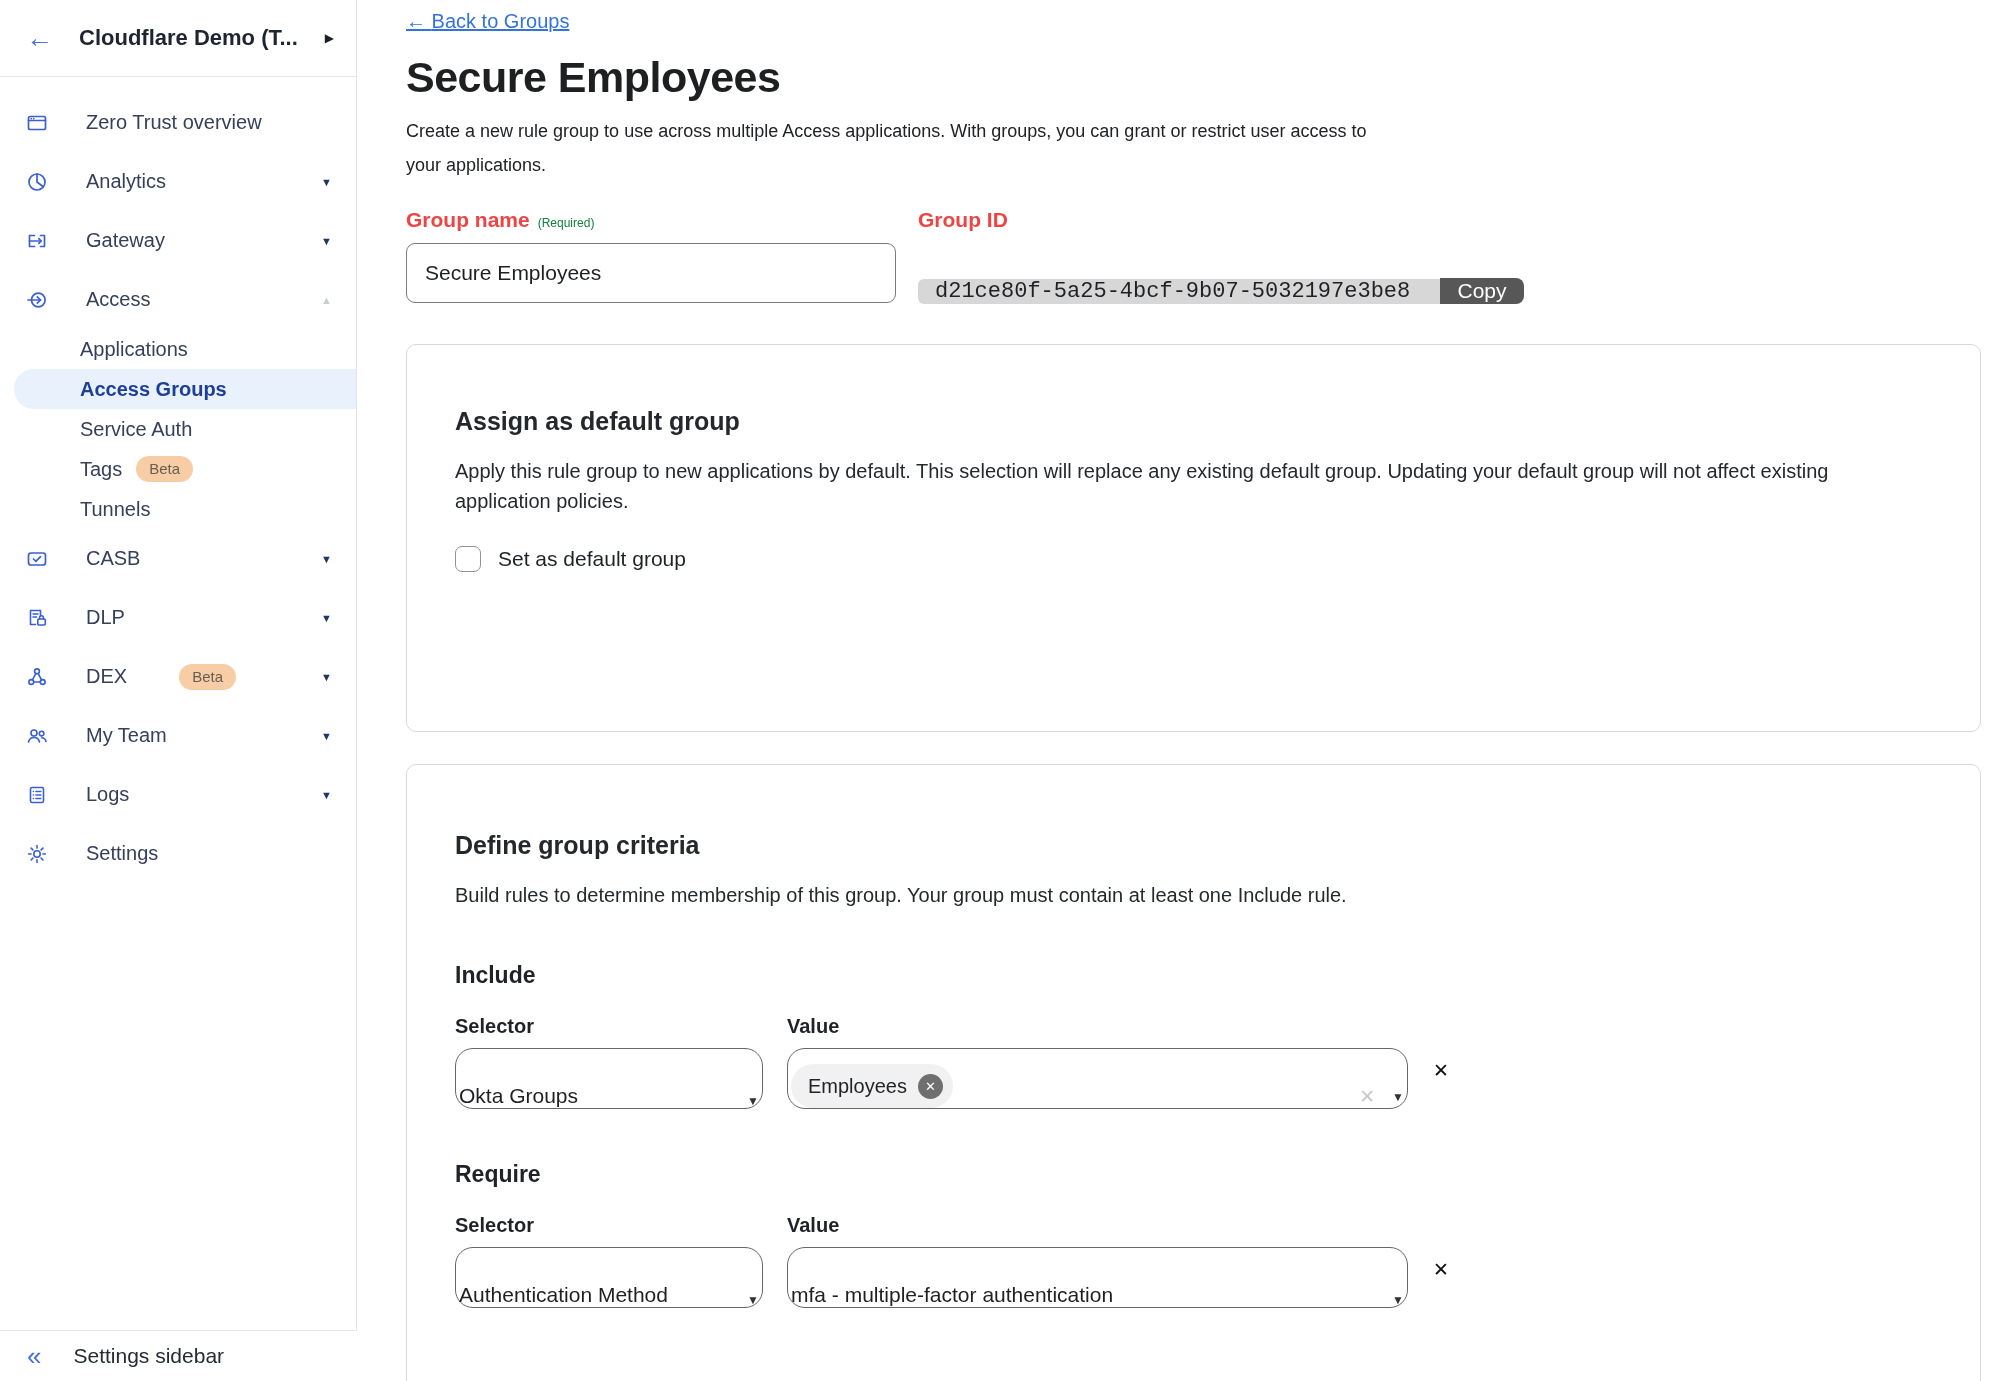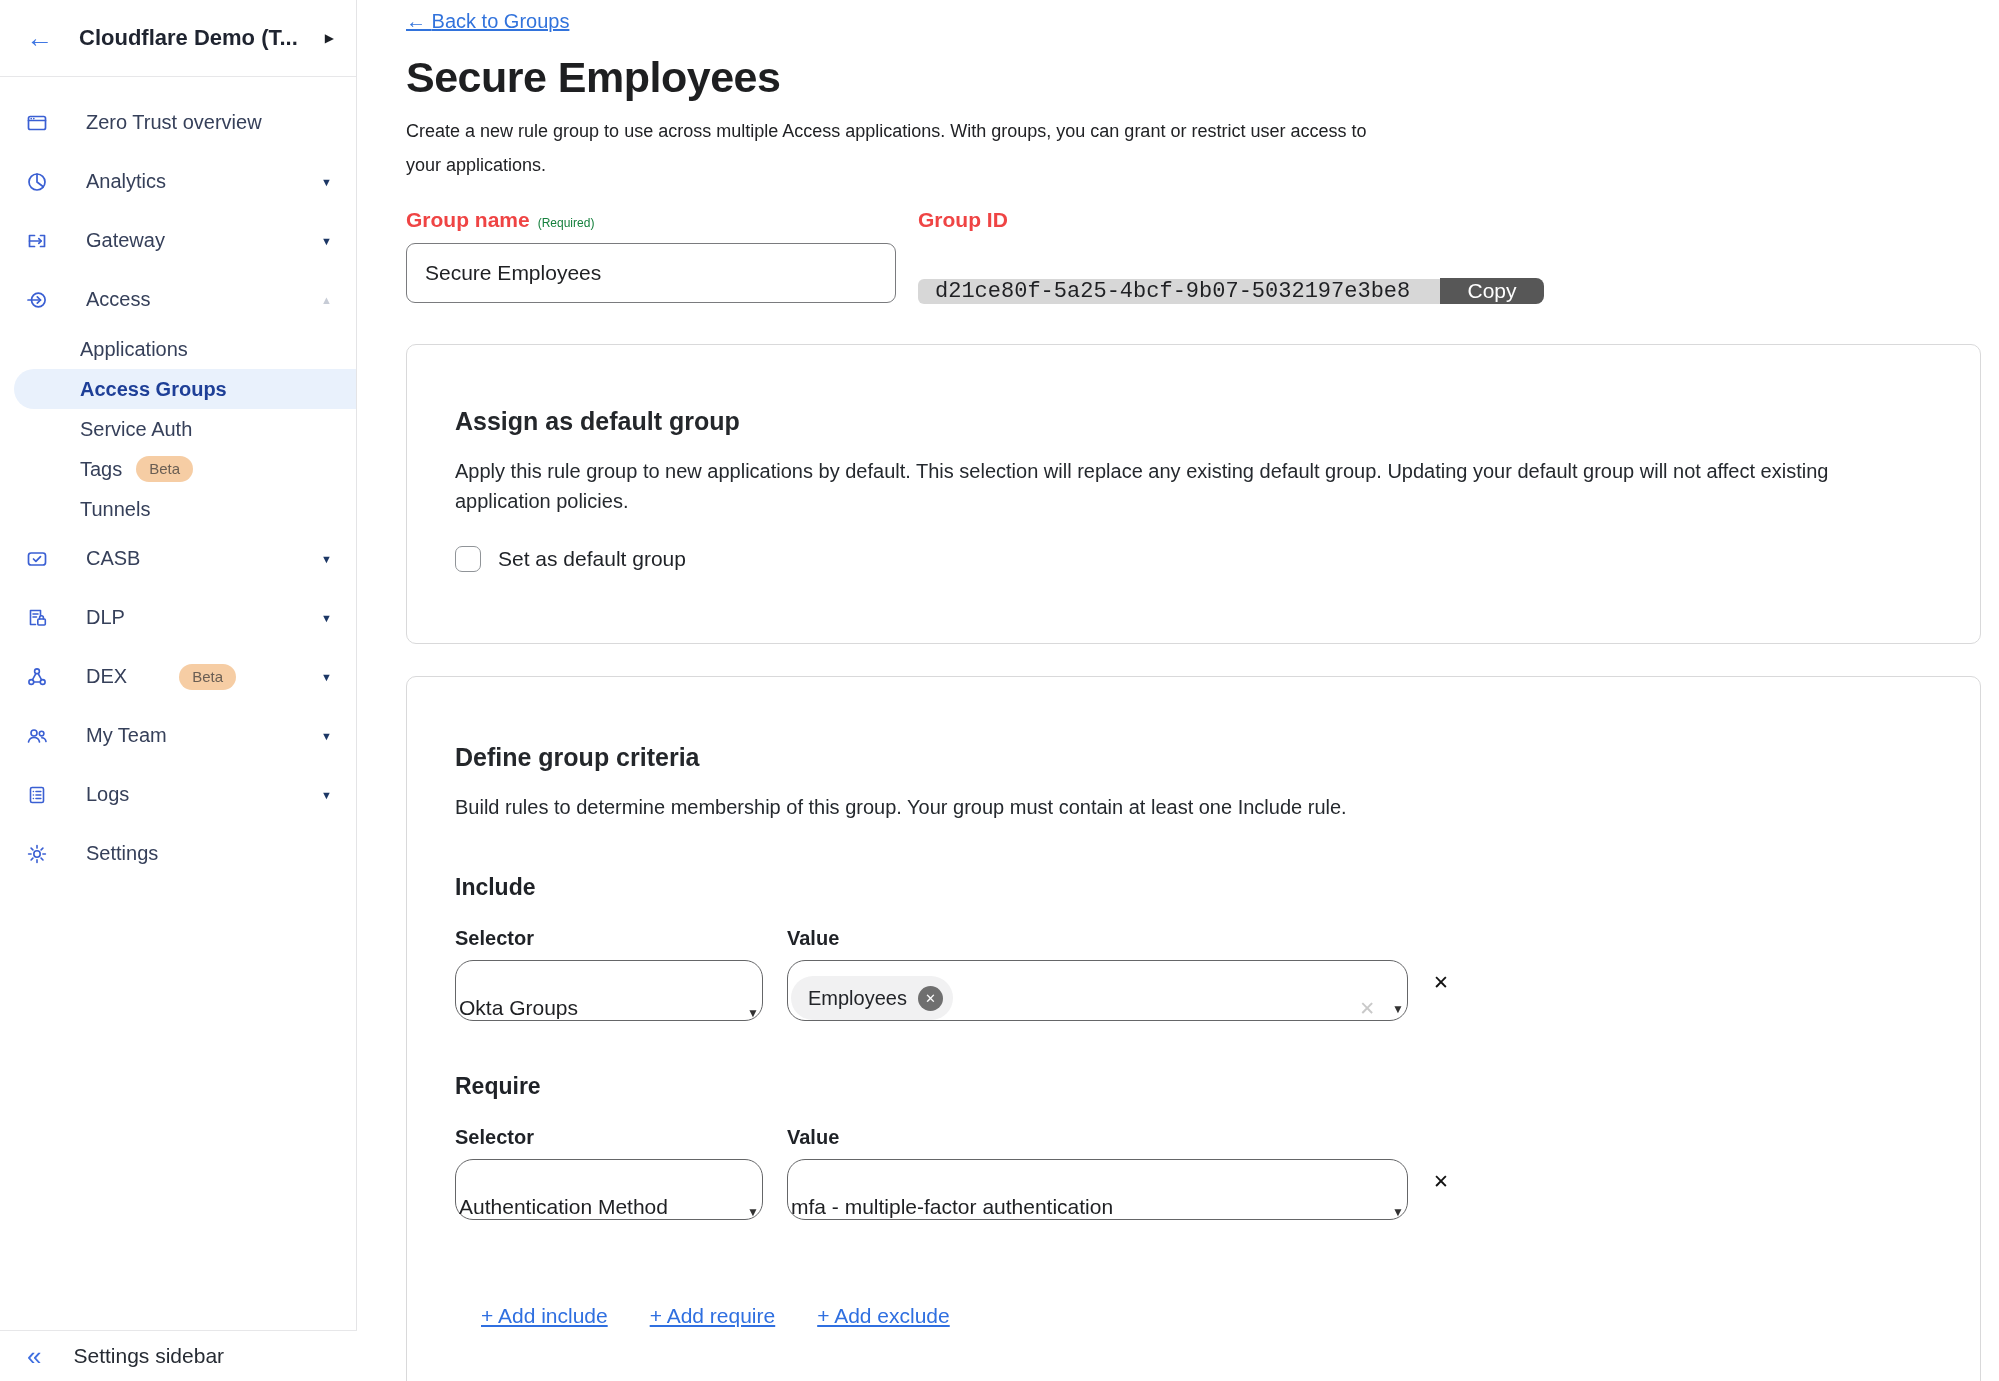--- a/index.html
+++ b/index.html
@@ -32,24 +32,24 @@
   .page-desc{margin-top:12px;width:985px;font-size:18px;line-height:34px;color:#212225;}
 
   .form-row{margin-top:26px;display:flex;align-items:flex-start;}
   .field-label{font-size:21px;font-weight:700;color:#ef4444;}
   .req-hint{font-size:12px;font-weight:400;color:#15803d;margin-left:8px;}
   .gn-col{width:490px;}
   .gn-input{margin-top:11px;width:490px;height:60px;box-sizing:border-box;border:1px solid #7a7b7e;border-radius:9px;font-family:"Liberation Sans",sans-serif;font-size:21px;color:#1f2023;padding:0 18px;background:#fff;}
   .gid-col{margin-left:22px;}
   .gid-row{margin-top:11px;display:flex;align-items:flex-end;height:61px;}
   .gid-box{width:522px;box-sizing:border-box;background:#d7d7d7;border-radius:6px 0 0 6px;display:flex;align-items:center;padding-left:17px;font-family:"Liberation Mono","DejaVu Sans Mono",monospace;font-size:22px;color:#1f2023;white-space:nowrap;}
-  .copy-btn{width:104px;background:#575757;color:#fff;border:none;border-radius:0 8px 8px 0;font-family:"Liberation Sans",sans-serif;font-size:21px;display:flex;align-items:center;justify-content:center;cursor:pointer;}
+  .copy-btn{width:84px;background:#575757;color:#fff;border:none;border-radius:0 8px 8px 0;font-family:"Liberation Sans",sans-serif;font-size:21px;display:flex;align-items:center;justify-content:center;cursor:pointer;}
 
   .card{width:1575px;box-sizing:border-box;border:1px solid #d9d9da;border-radius:10px;background:#fff;}
-  .card-default{margin-top:40px;height:300px;padding:62px 48px 0;}
+  .card-default{margin-top:40px;height:388px;padding:62px 48px 0;}
   .card-title{margin:0;font-size:25px;font-weight:700;color:#24272b;}
   .card-body{margin-top:20px;max-width:1430px;font-size:20px;line-height:30px;color:#25292e;}
   .chk-row{margin-top:30px;display:flex;align-items:center;gap:17px;cursor:pointer;}
   .checkbox{width:26px;height:26px;box-sizing:border-box;border:1.6px solid #909498;border-radius:7px;background:#fff;}
   .chk-label{font-size:21px;color:#1f2227;}
 
   .card-criteria{margin-top:32px;height:760px;padding:66px 48px 46px;}
   .section-h{margin-top:52px;font-size:23px;font-weight:700;color:#1f2227;}
   .crit-labels{margin-top:26px;display:flex;}
   .crit-labels .l1{width:332px;font-size:20px;font-weight:700;color:#1f2227;}

